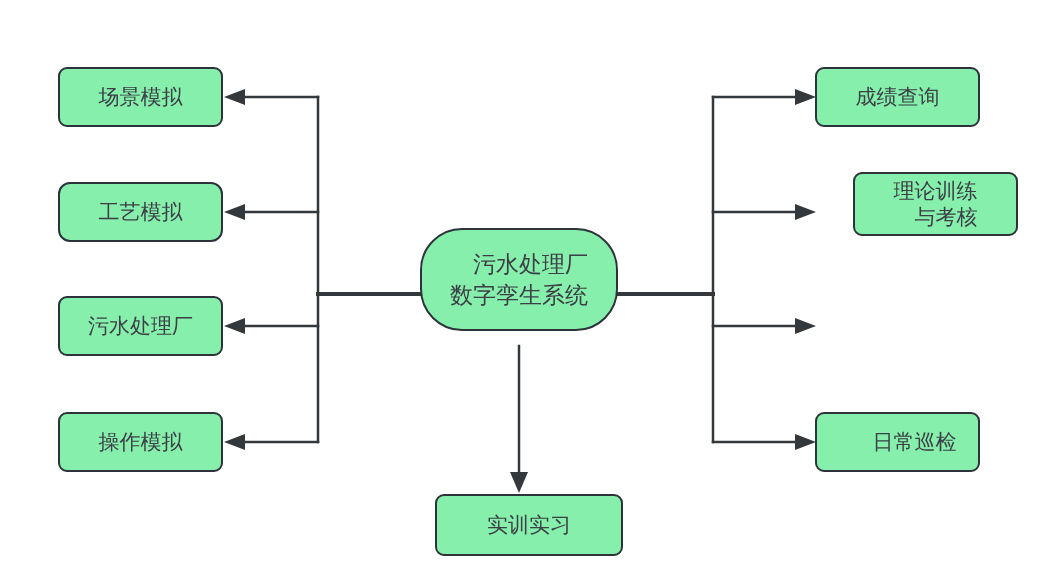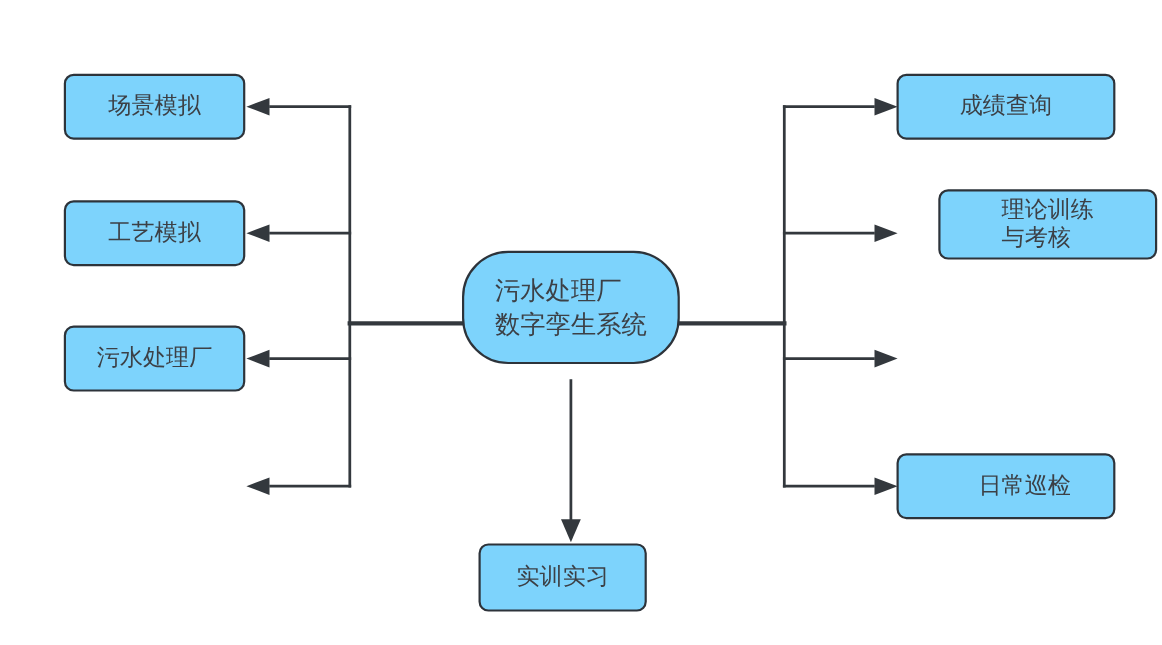--- a/index.html
+++ b/index.html
@@ -18,52 +18,52 @@
   #connectors {
     position: absolute;
     left: 0;
     top: 0;
     width: 1056px;
     height: 586px;
   }
   .node {
     position: absolute;
     box-sizing: border-box;
-    background: #7dd3fc;
+    background: #86efac;
     border: 2.5px solid #2d333a;
     border-radius: 9px;
     display: flex;
     align-items: center;
     justify-content: center;
-    text-align: left;
+    text-align: right;
     color: #3c4046;
     font-size: 21px;
     line-height: 26px;
     white-space: pre-line;
   }
   .node.center {
     border-radius: 42px;
     font-size: 23px;
     line-height: 31px;
   }
   
   .lbox { left: 58px; width: 165px; height: 60px; }
   #lbox0 { top: 67px; }
-  #lbox1 { top: 182px; }
+  #lbox1 { top: 182px; border-radius: 12px; }
   #lbox2 { top: 296px; }
   #lbox3 { top: 412px; }
   
-  .rbox { left: 815px; width: 199px; height: 60px; }
+  .rbox { left: 815px; width: 165px; height: 60px; }
   #rbox0 { top: 67px; }
   #rbox1 { top: 172px; height: 64px; margin-left: 38px; }
   #rbox2 { top: 296px; }
   #rbox3 { top: 412px; padding-left: 34px; }
   
   #centerNode { left: 420px; top: 228px; width: 198px; height: 103px; }
-  #bottomBox  { left: 435px; top: 494px; width: 153px; height: 62px; }
+  #bottomBox  { left: 435px; top: 494px; width: 188px; height: 62px; }
 </style>
 </head>
 <body>
 
 <div id="canvas">
 
   <svg id="connectors" viewBox="0 0 1056 586" xmlns="http://www.w3.org/2000/svg">
     <g stroke="#33383d" fill="none" stroke-linecap="square">
 
       <line x1="420" y1="294" x2="318" y2="294" stroke-width="4"></line>
@@ -99,20 +99,21 @@
       <polygon points="519,493 510,472 528,472"></polygon>
     </g>
   </svg>
 
   <div class="node center" id="centerNode">污水处理厂
 数字孪生系统</div>
 
   <div class="node lbox" id="lbox0">场景模拟</div>
   <div class="node lbox" id="lbox1">工艺模拟</div>
   <div class="node lbox" id="lbox2">污水处理厂</div>
+  <div class="node lbox" id="lbox3">操作模拟</div>
 
   <div class="node rbox" id="rbox0">成绩查询</div>
   <div class="node rbox" id="rbox1">理论训练
 与考核</div>
   <div class="node rbox" id="rbox3">日常巡检</div>
 
   <div class="node" id="bottomBox">实训实习</div>
 
 </div>
 

